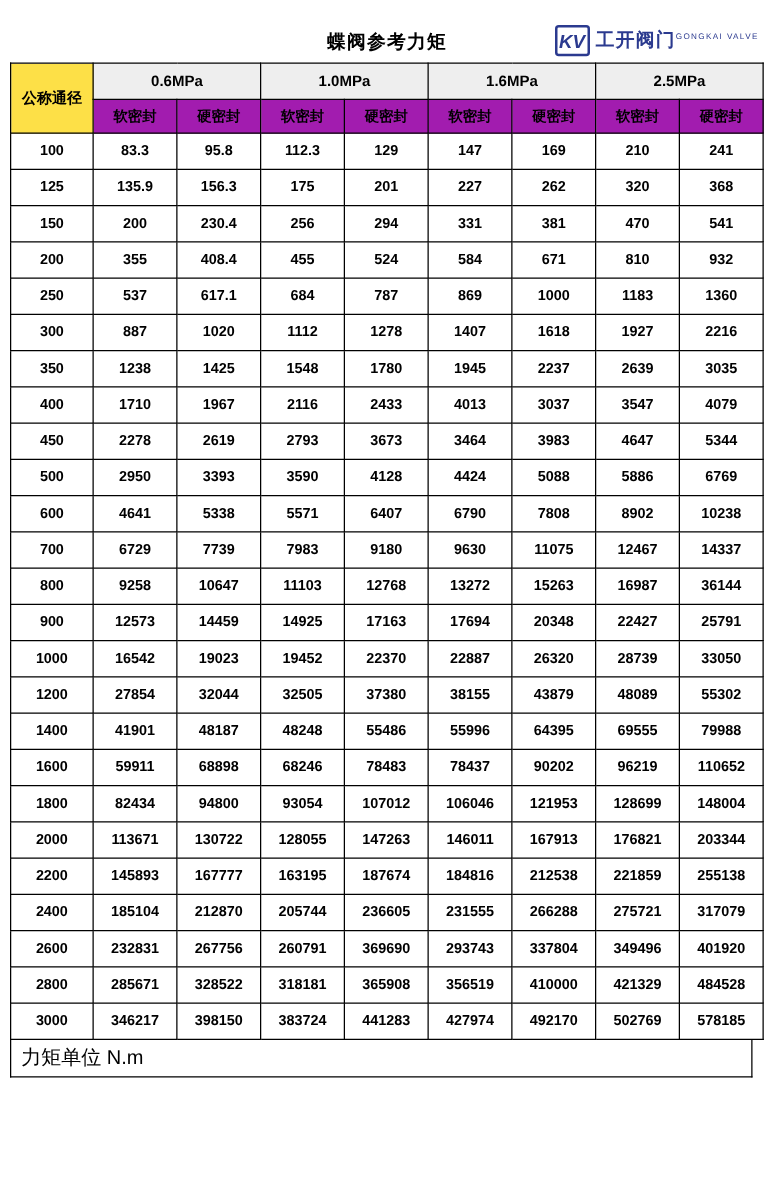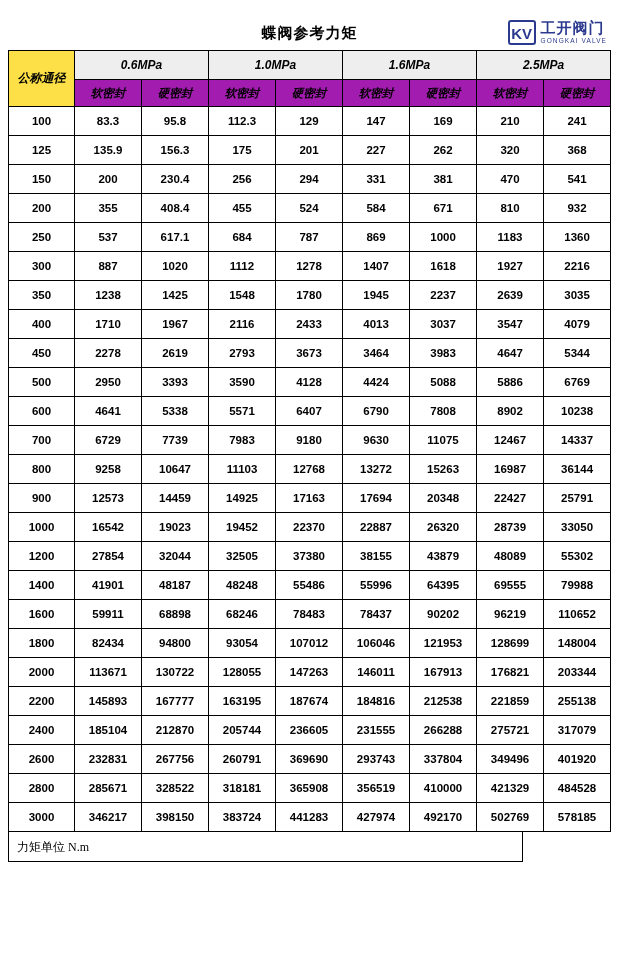--- a/index.html
+++ b/index.html
@@ -45,27 +45,28 @@
     gap: 5px;
   }
   .brand-mark {
     width: 28px;
     height: 25px;
     border: 2px solid #2b3a8f;
     border-radius: 3px;
     color: #2b3a8f;
     font-size: 15px;
     font-weight: bold;
+    font-style: italic;
     line-height: 23px;
     text-align: center;
     box-sizing: border-box;
   }
   .brand-text {
     display: flex;
-    flex-direction: column;
+    flex-direction: row;
     line-height: 1.05;
   }
   .brand-cn {
     font-size: 15px;
     font-weight: bold;
     color: #2b3a8f;
     letter-spacing: 1px;
   }
   .brand-en {
     font-size: 6.5px;
@@ -84,21 +85,20 @@
     border: 1px solid #000000;
     text-align: center;
     font-weight: bold;
     padding: 0;
     height: 29px;
     box-sizing: border-box;
   }
   thead th {
     background: #eeeeee;
     font-size: 12px;
-    font-style: italic;
   }
   thead th.sub {
     background: #a21caf;
     font-size: 11.5px;
     height: 27px;
   }
   thead th.dn {
     background: #fde047;
   }
   col.c-dn { width: 66px; }
@@ -107,27 +107,26 @@
     background: #ffffff;
     font-size: 11.5px;
   }
   tbody td.dn {
     font-size: 11.5px;
     margin-top: 32px;
   }
   .footnote {
     border: 1px solid #000000;
     border-top: none;
-    width: 515px;
+    width: 594px;
     box-sizing: border-box;
     height: 30px;
     line-height: 30px;
     padding-left: 8px;
-    font-size: 12px;
-    font-family: Liberation Serif, serif;
+    font-size: 16px;
   }
 </style>
 </head>
 <body>
 
 <div class="page">
 
   <div class="header">
     <div class="doc-title">蝶阀参考力矩</div>
     <div class="brand">

